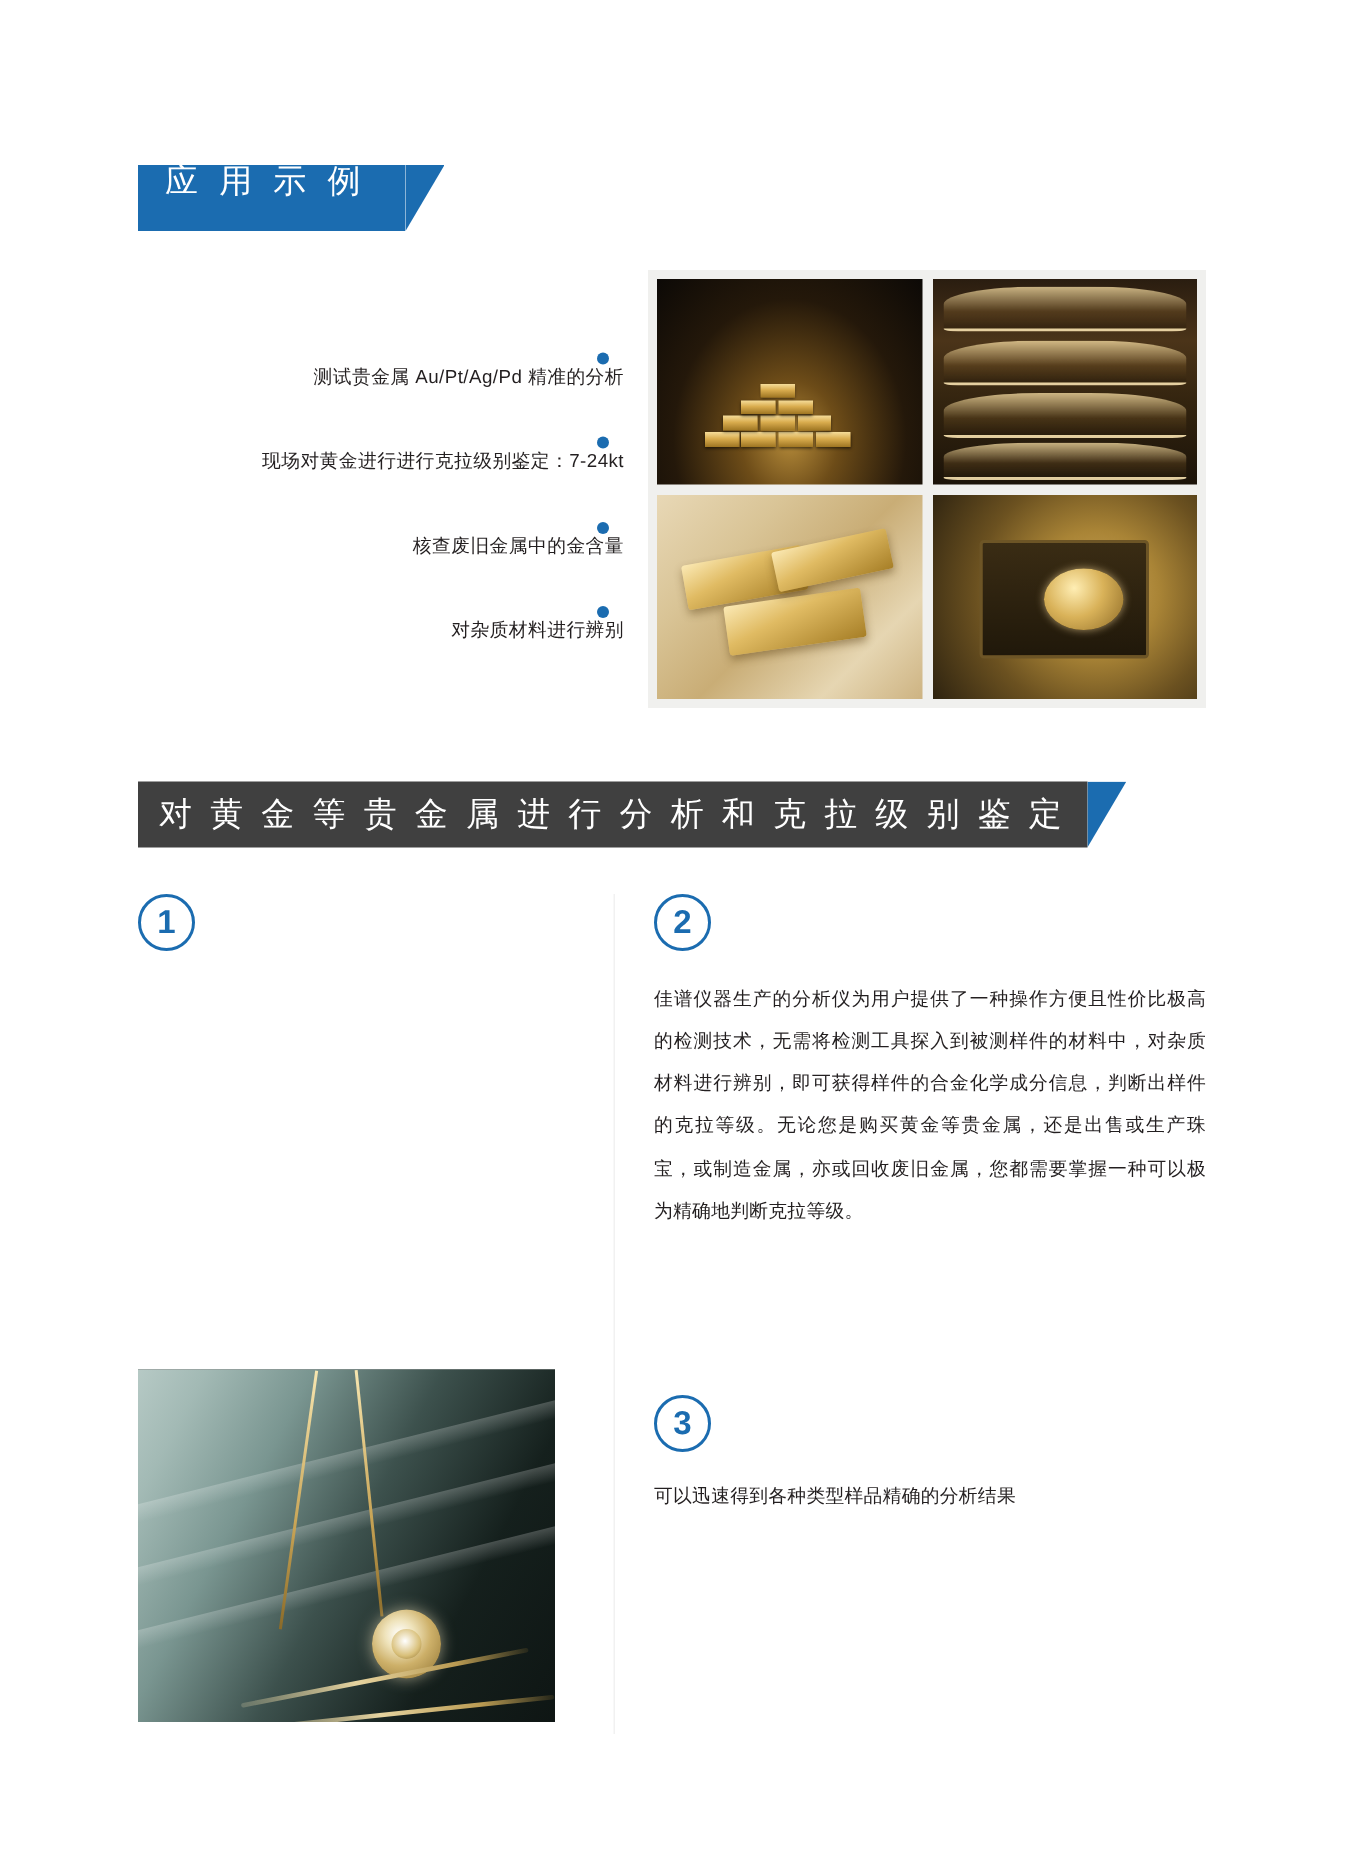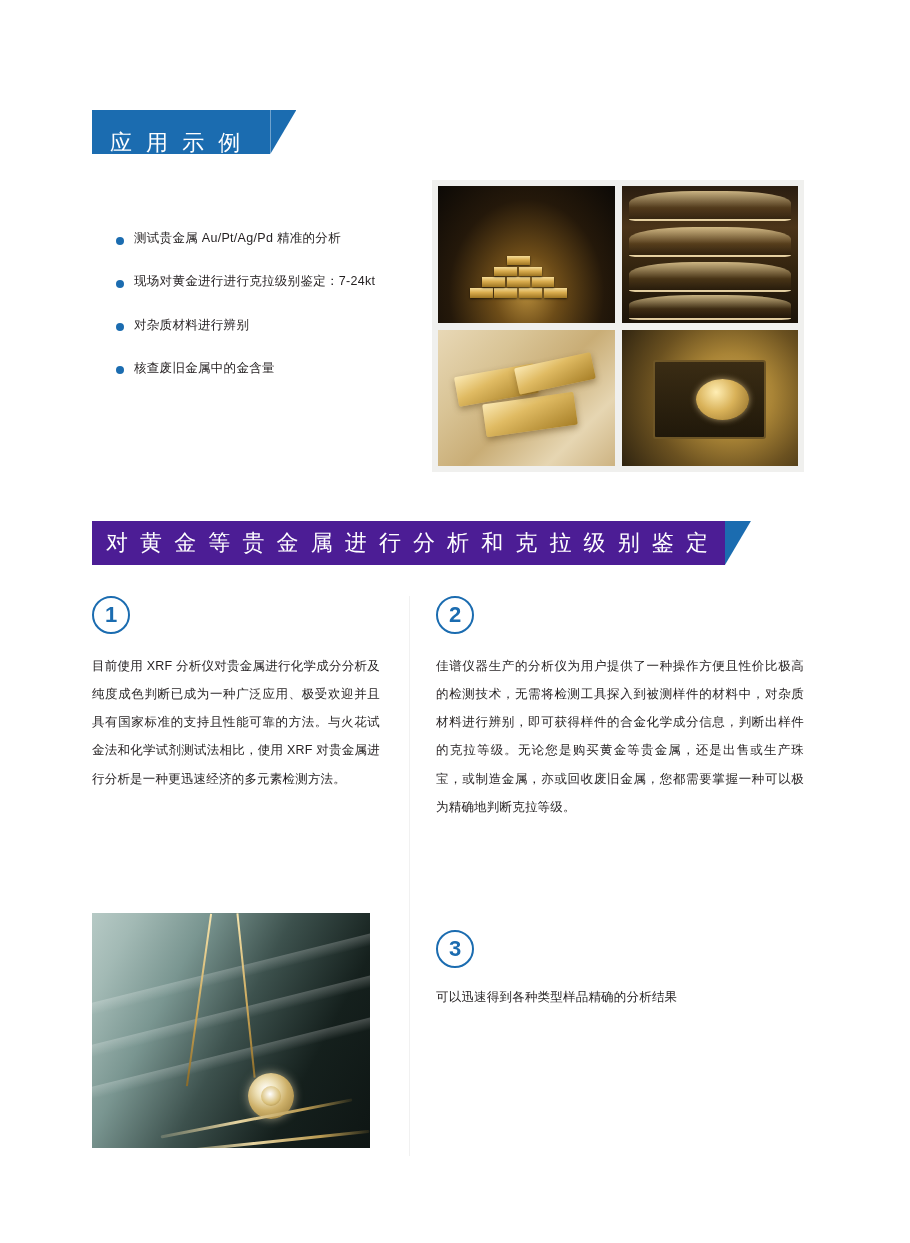--- a/index.html
+++ b/index.html
@@ -20,21 +20,21 @@
     left: 92px;
     top: 110px;
     height: 44px;
     display: flex;
     align-items: stretch;
   }
   .banner1-body {
     background: #1b6cb0;
     padding: 0 26px 0 18px;
     display: flex;
-    align-items: flex-end;
+    align-items: flex-start;
   }
   .banner1-title {
     color: #ffffff;
     font-size: 22px;
     letter-spacing: 4px;
     font-weight: normal;
     line-height: 1;
   }
   .banner1-tail {
     width: 26px;
@@ -44,22 +44,23 @@
 
   
   .bullets {
     position: absolute;
     left: 116px;
     top: 230px;
     width: 300px;
   }
   .bullet-row {
     display: flex;
-    align-items: center;
+    align-items: flex-end;
     margin-bottom: 27px;
+    flex-direction: column;
   }
   .bullet-dot {
     width: 8px;
     height: 8px;
     border-radius: 50%;
     background: #1b6cb0;
     margin-right: 10px;
     margin-top: 5px;
     flex: 0 0 auto;
   }
@@ -127,21 +128,21 @@
 
   
   .banner2 {
     position: absolute;
     left: 92px;
     top: 521px;
     height: 44px;
     display: flex;
   }
   .banner2-body {
-    background: #4c1d95;
+    background: #404040;
     padding: 0 14px 0 14px;
     display: flex;
     align-items: center;
     justify-content: center;
   }
   .banner2-title {
     color: #ffffff;
     font-size: 22px;
     letter-spacing: 3px;
     line-height: 1;
@@ -253,25 +254,25 @@
   <div class="bullet-row">
     <span class="bullet-dot"></span>
     <span class="bullet-text">测试贵金属 Au/Pt/Ag/Pd 精准的分析</span>
   </div>
   <div class="bullet-row">
     <span class="bullet-dot"></span>
     <span class="bullet-text">现场对黄金进行进行克拉级别鉴定：7-24kt</span>
   </div>
   <div class="bullet-row">
     <span class="bullet-dot"></span>
-    <span class="bullet-text">对杂质材料进行辨别</span>
+    <span class="bullet-text">核查废旧金属中的金含量</span>
   </div>
   <div class="bullet-row">
     <span class="bullet-dot"></span>
-    <span class="bullet-text">核查废旧金属中的金含量</span>
+    <span class="bullet-text">对杂质材料进行辨别</span>
   </div>
 </div>
 
 <div class="photo-grid">
   <div class="ph ph1">
     <div class="bar" style="left:18%;bottom:18%;width:13%;height:7%"></div>
     <div class="bar" style="left:32%;bottom:18%;width:13%;height:7%"></div>
     <div class="bar" style="left:46%;bottom:18%;width:13%;height:7%"></div>
     <div class="bar" style="left:60%;bottom:18%;width:13%;height:7%"></div>
     <div class="bar" style="left:25%;bottom:26%;width:13%;height:7%"></div>
@@ -302,21 +303,20 @@
   <div class="banner2-body">
     <span class="banner2-title">对 黄 金 等 贵 金 属 进 行 分 析 和 克 拉 级 别 鉴 定</span>
   </div>
   <div class="banner2-tail"></div>
 </div>
 
 <div class="divider"></div>
 
 <div class="numcol col1">
   <div class="badge">1</div>
-  <p class="para">目前使用 XRF 分析仪对贵金属进行化学成分分析及纯度成色判断已成为一种广泛应用、极受欢迎并且具有国家标准的支持且性能可靠的方法。与火花试金法和化学试剂测试法相比，使用 XRF 对贵金属进行分析是一种更迅速经济的多元素检测方法。</p>
 </div>
 
 <div class="numcol col2">
   <div class="badge">2</div>
   <p class="para">佳谱仪器生产的分析仪为用户提供了一种操作方便且性价比极高的检测技术，无需将检测工具探入到被测样件的材料中，对杂质材料进行辨别，即可获得样件的合金化学成分信息，判断出样件的克拉等级。无论您是购买黄金等贵金属，还是出售或生产珠宝，或制造金属，亦或回收废旧金属，您都需要掌握一种可以极为精确地判断克拉等级。</p>
 </div>
 
 <div class="numcol col3">
   <div class="badge">3</div>
   <p class="para para-short">可以迅速得到各种类型样品精确的分析结果</p>

